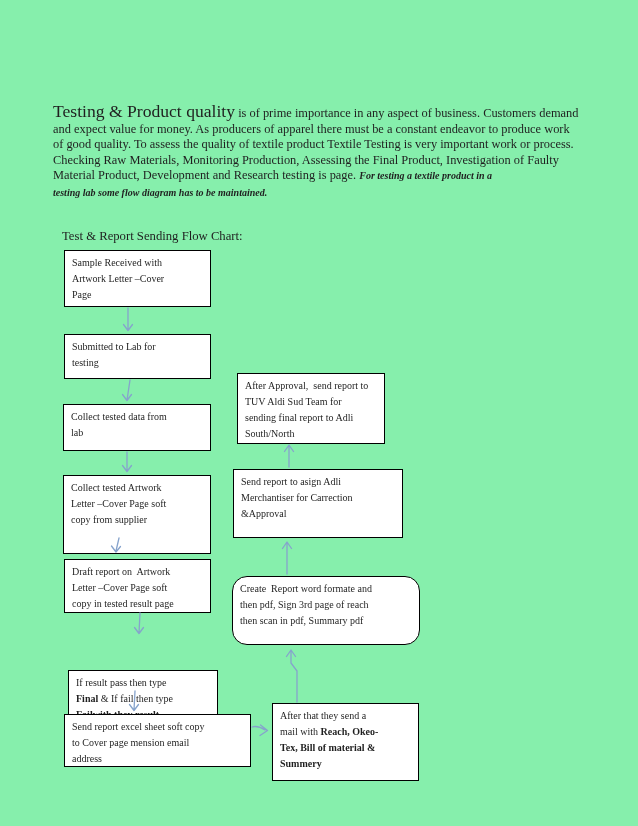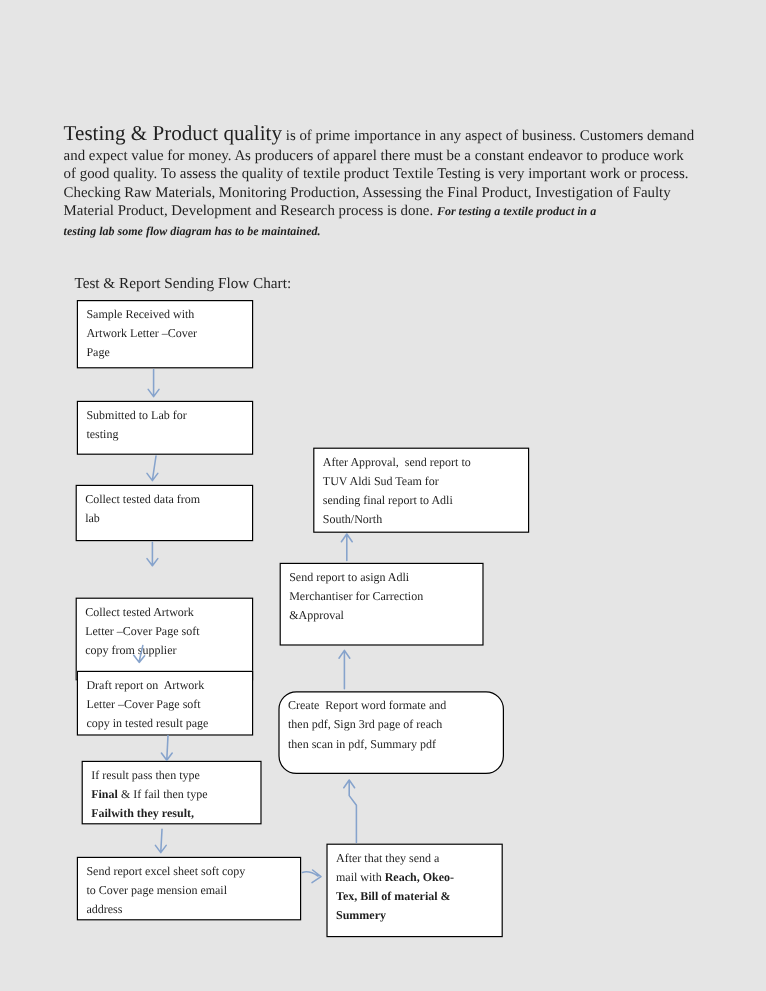--- a/index.html
+++ b/index.html
@@ -1,21 +1,21 @@
 <!DOCTYPE html>
 <html style="--arrow-color: #86a3cc;"><head>
 <meta charset="utf-8">
 <style>
   html, body { margin:0; padding:0; }
   body {
     width:638px; height:826px; background:#ffffff;
     font-family:"Liberation Serif", "DejaVu Serif", serif;
     color:#1f1f1f;
   }
-  .page { position:relative; width:638px; height:826px; background:#e5e5e5; overflow:hidden;text-decoration:underline; }
+  .page { position:relative; width:638px; height:826px; background:#86efac; overflow:hidden;text-decoration:underline; }
 
   
   .intro { position:absolute; left:53px; top:0; width:560px; }
   .ln { position:absolute; left:0; white-space:pre; font-size:12.4px; line-height:15.8px; }
   .ln-1 { top:101px; line-height:20px; }
   .ln-2 { top:122px; }
   .ln-3 { top:137px; }
   .ln-4 { top:153px; }
   .ln-5 { top:168px; }
   .ln-6 { top:185px; }
@@ -28,43 +28,43 @@
     position:absolute; box-sizing:border-box;
     border:1.3px solid #000000; background:#ffffff;
     padding:4px 7px; font-size:10px; line-height:16px;
     white-space:pre-wrap;
   }
   .bold { font-weight:bold; }
 
   .box-l1 { left:64px;  top:250px; width:147px; height:57px; }
   .box-l2 { left:64px;  top:334px; width:147px; height:45px; }
   .box-l3 { left:63px;  top:404px; width:148px; height:47px; }
-  .box-l4 { left:63px;  top:498px; width:148px; height:69px; }
+  .box-l4 { left:63px;  top:475px; width:148px; height:79px; }
   .box-l5 { left:64px;  top:559px; width:147px; height:54px; }
-  .box-l6 { left:68px;  top:634px; width:150px; height:53px; }
+  .box-l6 { left:68px;  top:670px; width:150px; height:53px; }
   .box-l7 { left:64px;  top:714px; width:187px; height:53px; }
-  .box-r1 { left:237px; top:373px; width:180px; height:71px;margin-left:24px; }
+  .box-r1 { left:237px; top:373px; width:148px; height:71px; }
   .box-r2 { left:233px; top:469px; width:170px; height:69px; }
   .box-r3 { left:232px; top:576px; width:188px; height:69px;border-radius:15px; }
   .box-r4 { left:272px; top:703px; width:147px; height:78px; }
 
   svg.arrows { position:absolute; left:0; top:0; width:638px; height:826px; pointer-events:none; }
   .arrow { stroke:var(--arrow-color, #86a3cc); stroke-width:1.3; fill:none; stroke-linecap:round; stroke-linejoin:round; }
 </style>
 </head>
 <body>
 
 <div class="page">
 
   <div class="intro">
     <div class="ln ln-1"><span class="intro-big">Testing &amp; Product quality</span><span> is of prime importance in any aspect of business. Customers demand</span></div>
     <div class="ln ln-2">and expect value for money. As producers of apparel there must be a constant endeavor to produce work</div>
     <div class="ln ln-3">of good quality. To assess the quality of textile product Textile Testing is very important work or process.</div>
     <div class="ln ln-4">Checking Raw Materials, Monitoring Production, Assessing the Final Product, Investigation of Faulty</div>
-    <div class="ln ln-5"><span>Material Product, Development and Research process is done. </span><span class="intro-em">For testing a textile product in a</span></div>
+    <div class="ln ln-5"><span>Material Product, Development and Research testing is page. </span><span class="intro-em">For testing a textile product in a</span></div>
     <div class="ln ln-6"><span class="intro-em">testing lab some flow diagram has to be maintained.</span></div>
   </div>
 
   <div class="fc-label">Test &amp; Report Sending Flow Chart:</div>
 
   <div class="fc-box box-l1">Sample Received with
 Artwork Letter –Cover
 Page</div>
   <div class="fc-box box-l2">Submitted to Lab for
 testing</div>

